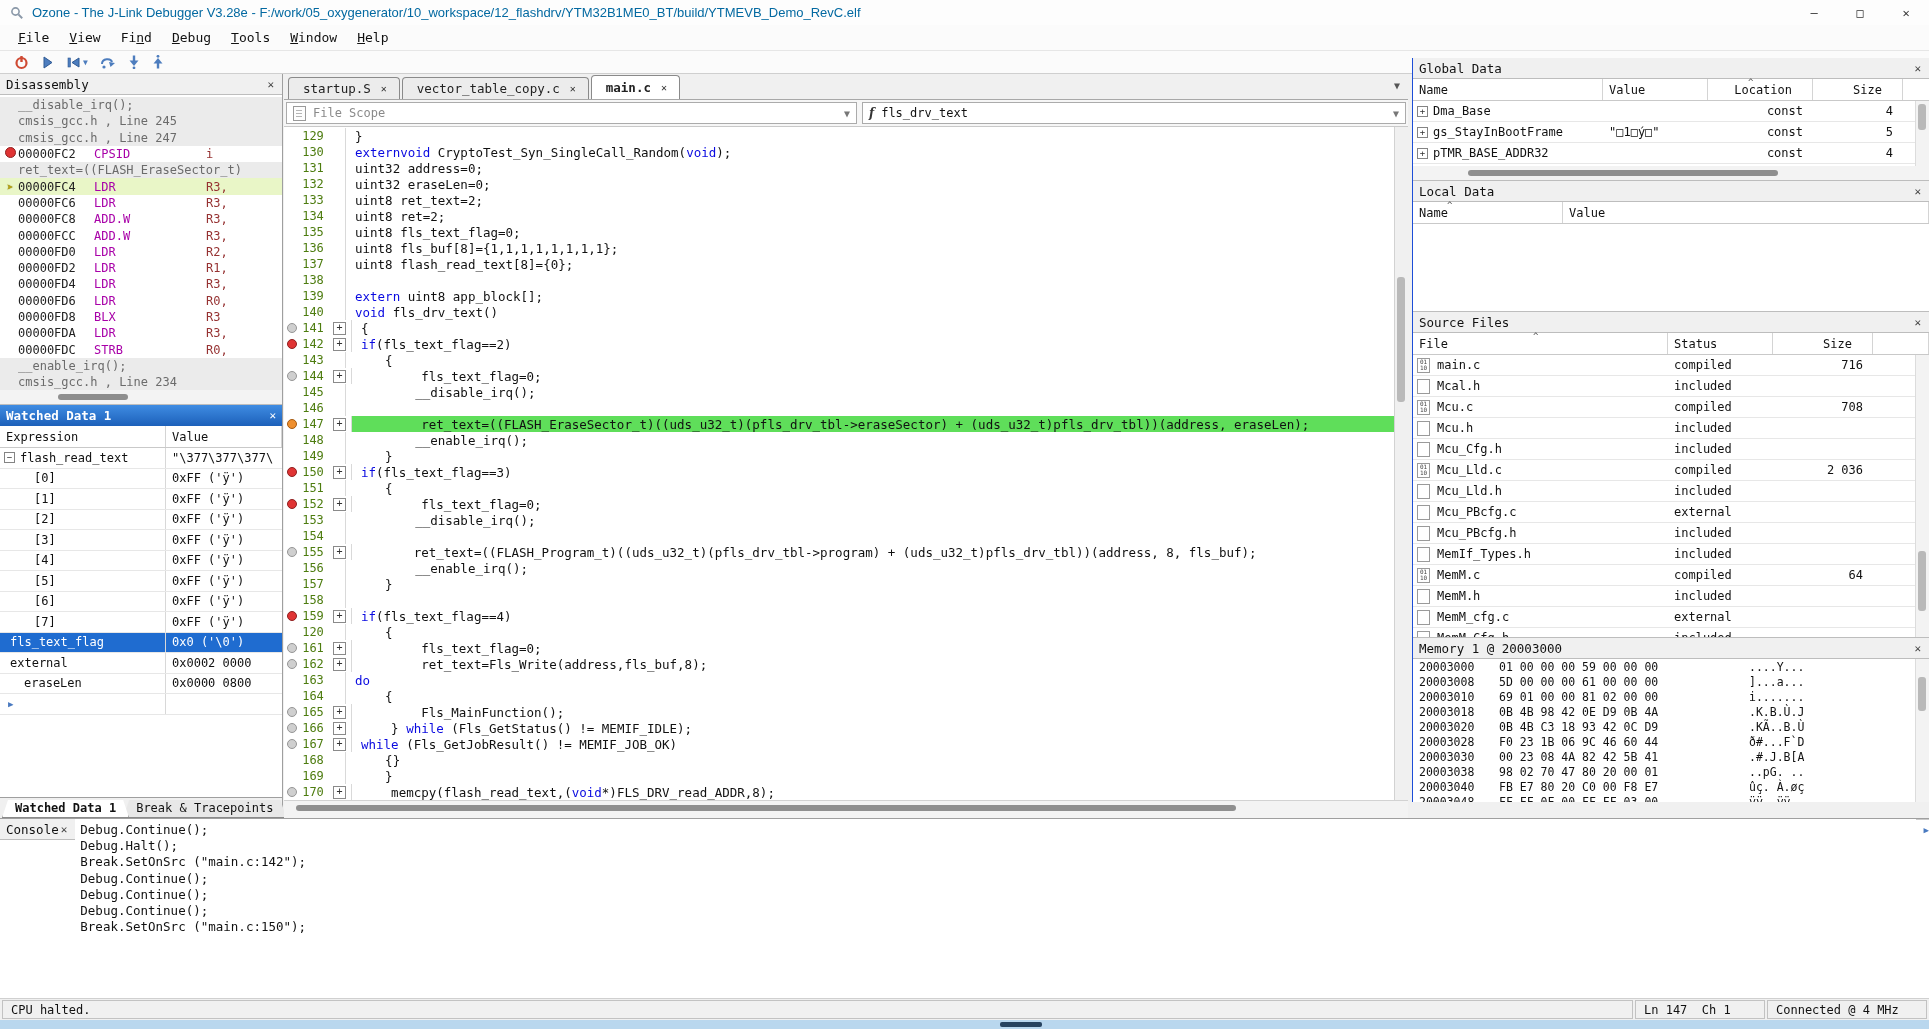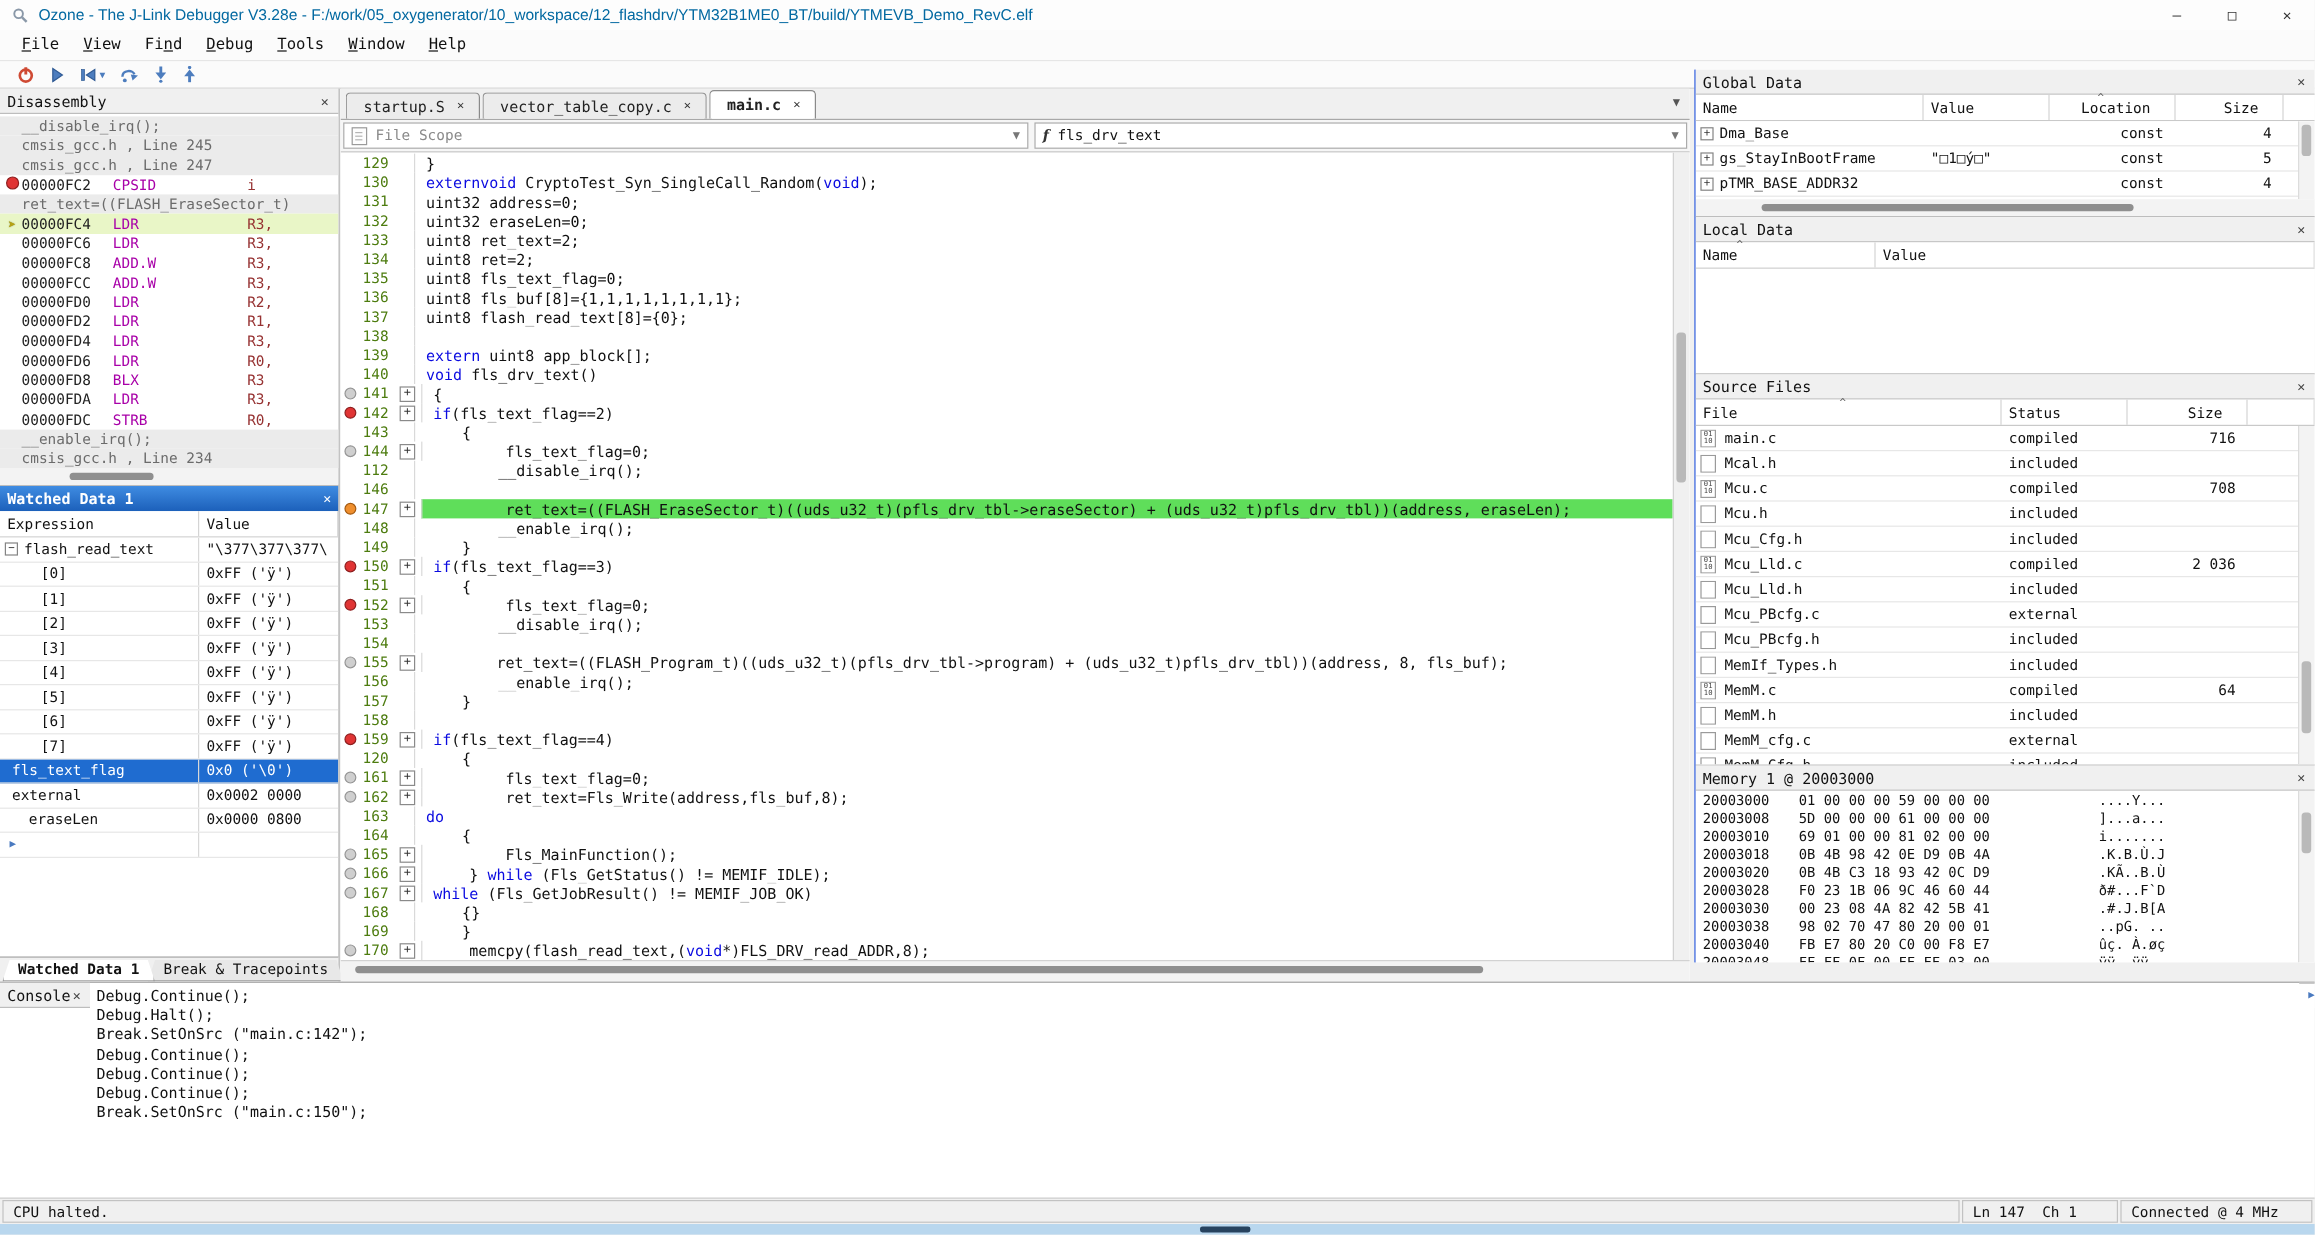--- a/index.html
+++ b/index.html
@@ -369,21 +369,21 @@
         <div class="code-row"><span class="mk"></span><span class="ln">135</span><span class="nofold"></span><span class="txt">uint8 fls_text_flag=0;</span></div>
         <div class="code-row"><span class="mk"></span><span class="ln">136</span><span class="nofold"></span><span class="txt">uint8 fls_buf[8]={1,1,1,1,1,1,1,1};</span></div>
         <div class="code-row"><span class="mk"></span><span class="ln">137</span><span class="nofold"></span><span class="txt">uint8 flash_read_text[8]={0};</span></div>
         <div class="code-row"><span class="mk"></span><span class="ln">138</span><span class="nofold"></span><span class="txt"></span></div>
         <div class="code-row"><span class="mk"></span><span class="ln">139</span><span class="nofold"></span><span class="txt"><span class="kw">extern</span> uint8 app_block[];</span></div>
         <div class="code-row"><span class="mk"></span><span class="ln">140</span><span class="nofold"></span><span class="txt"><span class="kw">void</span> fls_drv_text()</span></div>
         <div class="code-row"><span class="mk"><span class="bp-dot gray"></span></span><span class="ln">141</span><span class="fold">+</span><span class="txt">{</span></div>
         <div class="code-row"><span class="mk"><span class="bp-dot "></span></span><span class="ln">142</span><span class="fold">+</span><span class="txt">    <span class="kw">if</span>(fls_text_flag==2)</span></div>
         <div class="code-row"><span class="mk"></span><span class="ln">143</span><span class="nofold"></span><span class="txt">    {</span></div>
         <div class="code-row"><span class="mk"><span class="bp-dot gray"></span></span><span class="ln">144</span><span class="fold">+</span><span class="txt">        fls_text_flag=0;</span></div>
-        <div class="code-row"><span class="mk"></span><span class="ln">112</span><span class="nofold"></span><span class="txt">        __disable_irq();</span></div>
+        <div class="code-row"><span class="mk"></span><span class="ln">145</span><span class="nofold"></span><span class="txt">        __disable_irq();</span></div>
         <div class="code-row"><span class="mk"></span><span class="ln">146</span><span class="nofold"></span><span class="txt"></span></div>
         <div class="code-row hl"><span class="mk"><span class="bp-dot orange"></span></span><span class="ln">147</span><span class="fold">+</span><span class="txt">        ret_text=((FLASH_EraseSector_t)((uds_u32_t)(pfls_drv_tbl-&gt;eraseSector) + (uds_u32_t)pfls_drv_tbl))(address, eraseLen);</span></div>
         <div class="code-row"><span class="mk"></span><span class="ln">148</span><span class="nofold"></span><span class="txt">        __enable_irq();</span></div>
         <div class="code-row"><span class="mk"></span><span class="ln">149</span><span class="nofold"></span><span class="txt">    }</span></div>
         <div class="code-row"><span class="mk"><span class="bp-dot "></span></span><span class="ln">150</span><span class="fold">+</span><span class="txt">    <span class="kw">if</span>(fls_text_flag==3)</span></div>
         <div class="code-row"><span class="mk"></span><span class="ln">151</span><span class="nofold"></span><span class="txt">    {</span></div>
         <div class="code-row"><span class="mk"><span class="bp-dot pink"></span></span><span class="ln">152</span><span class="fold">+</span><span class="txt">        fls_text_flag=0;</span></div>
         <div class="code-row"><span class="mk"></span><span class="ln">153</span><span class="nofold"></span><span class="txt">        __disable_irq();</span></div>
         <div class="code-row"><span class="mk"></span><span class="ln">154</span><span class="nofold"></span><span class="txt"></span></div>
         <div class="code-row"><span class="mk"><span class="bp-dot gray"></span></span><span class="ln">155</span><span class="fold">+</span><span class="txt">       ret_text=((FLASH_Program_t)((uds_u32_t)(pfls_drv_tbl-&gt;program) + (uds_u32_t)pfls_drv_tbl))(address, 8, fls_buf);</span></div>

